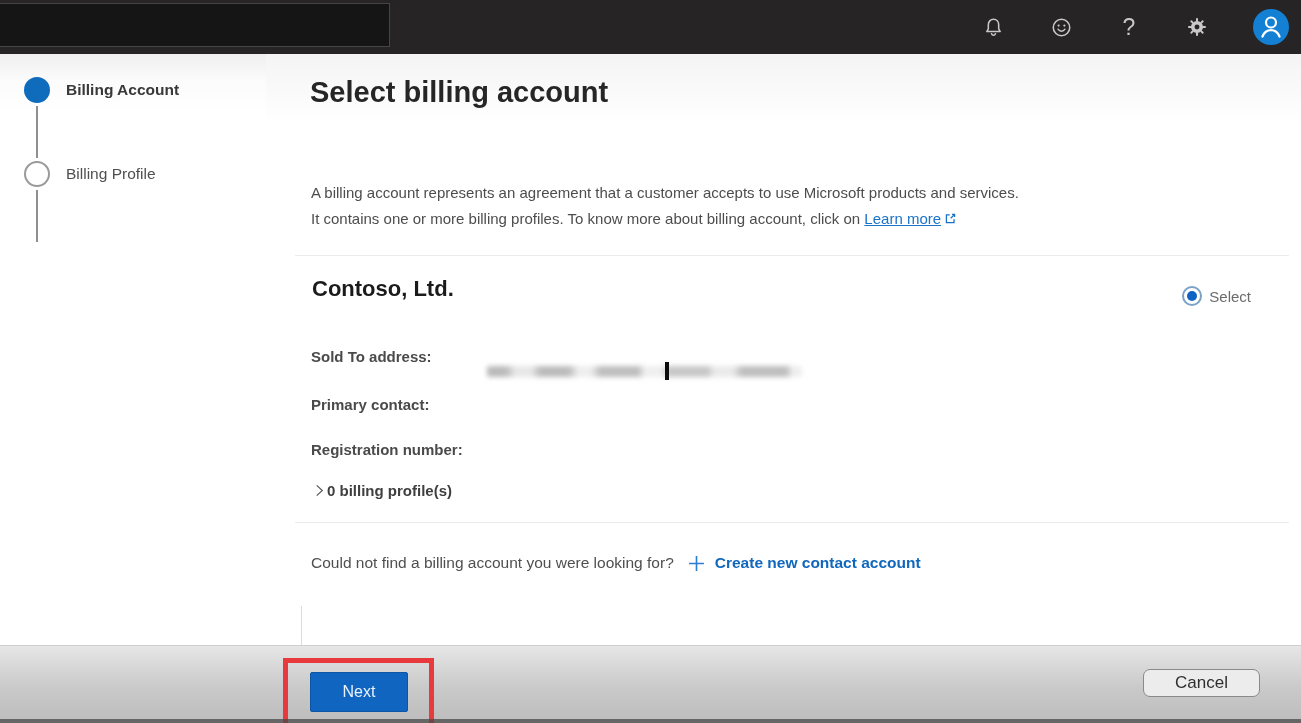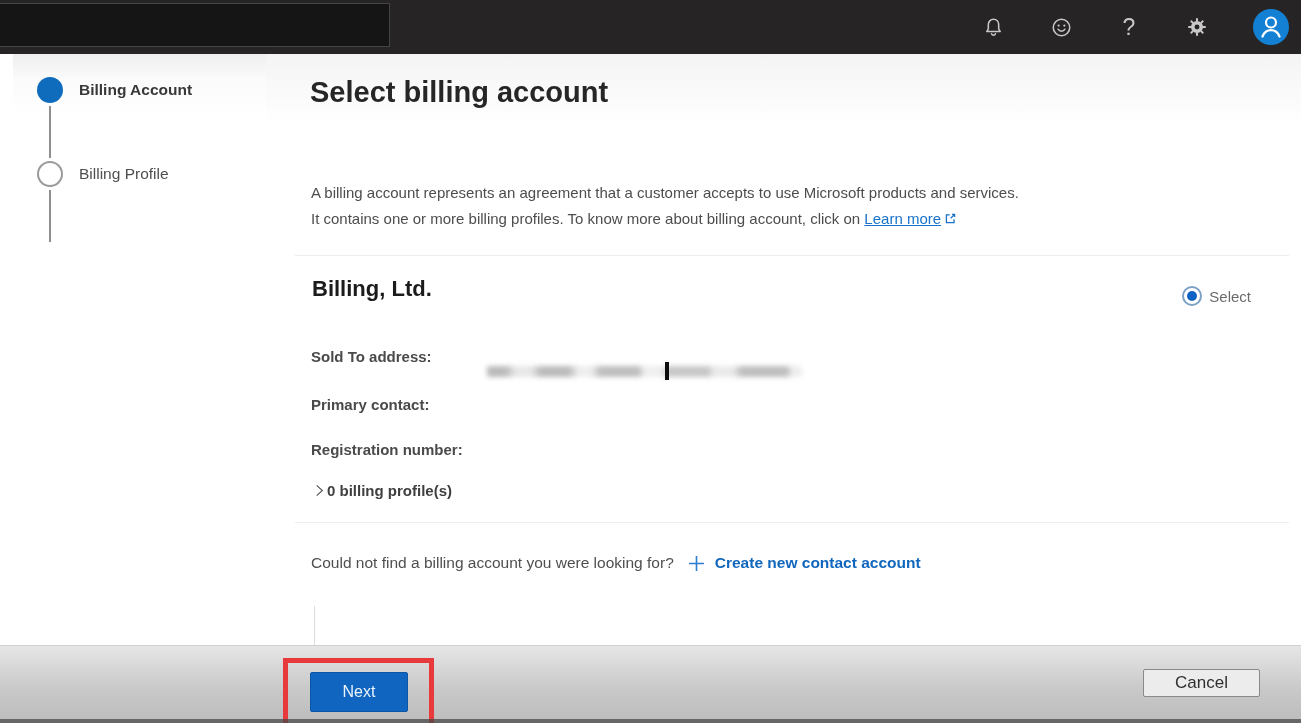--- a/index.html
+++ b/index.html
@@ -10,21 +10,21 @@
   
   .topbar { position:absolute; top:0; left:0; width:100%; height:54px; background:#262424; }
   .topbar-redacted { position:absolute; top:3px; left:0; width:390px; height:44px;
     background:#151515; border:1px solid #454545; border-left:none; }
   .topbar-icons { position:absolute; top:0; right:12px; height:54px; display:flex; align-items:center; gap:44px; }
   .tb-icon { width:24px; height:24px; display:flex; align-items:center; justify-content:center; cursor:pointer; }
   .tb-q { font-size:23px; color:#c9c9c9; font-weight:400; line-height:1; }
   .avatar { width:36px; height:36px; }
 
   
-  .sidebar { position:absolute; top:54px; left:13px; width:302px; height:591px;
+  .sidebar { position:absolute; top:54px; left:0; width:302px; height:591px;
     background:linear-gradient(180deg,#efefef 0,#fbfbfb 26px,#ffffff 60px);
     border-right:1px solid #dcdcdc; }
   .step { position:absolute; left:0; width:100%; height:26px; display:flex; align-items:center; }
   .step-dot { position:absolute; left:24px; width:26px; height:26px; border-radius:50%; }
   .step-dot.current { background:#0f6cbd; }
   .step-dot.upcoming { background:#fff; border:2px solid #9a9a9a; }
   .step-label { position:absolute; left:66px; font-size:15.5px; color:#4f4f4f; white-space:nowrap; }
   .step-label.current { color:#383838; font-weight:600; }
   .step-line { position:absolute; left:36px; width:2px; background:#8f8f8f; }
 
@@ -64,21 +64,21 @@
 
   
   .footer { position:absolute; left:0; bottom:0; width:100%; height:78px;
     background:linear-gradient(180deg,#e6e6e6 0,#c9c9c9 55%,#bcbcbc 100%);
     border-top:1px solid #cfcfcf; }
   .footer-bottom-edge { position:absolute; left:0; bottom:0; width:100%; height:4px; background:#4a4a4a; opacity:.75; }
   .next-btn { position:absolute; left:310px; top:26px; width:98px; height:40px; background:#1065c0;
     color:#eaf2fb; border:1px solid #0c56a5; border-radius:2px; font-size:16px;
     font-family:inherit; cursor:pointer; }
   .cancel-btn { position:absolute; left:1143px; top:23px; width:117px; height:28px; background:#ececec;
-    color:#2f2f2f; border:1px solid #8a8a8a; border-radius:2px; font-size:17px;
+    color:#2f2f2f; border:1px solid #8a8a8a; border-radius:7px; font-size:17px;
     font-family:inherit; cursor:pointer; }
   .red-annotation { position:absolute; left:283px; top:12px; width:151px; height:70px;
     border:5px solid #e83a3c; pointer-events:none; }
 </style>
 </head>
 <body>
 
 <div class="screen">
 
   <div class="topbar">
@@ -148,21 +148,21 @@
             <g fill="none" stroke="#1a73c9" stroke-width="1.4">
               <path d="M6.2 3.2H2.6v8.2h8.2V7.8"></path>
               <path d="M8.6 2.6h2.8v2.8"></path>
               <path d="M11.2 2.8 7.2 6.8"></path>
             </g>
           </svg></span>
     </div>
 
     <div class="divider d1"></div>
 
-    <div class="acct-name">Billing, Ltd.</div>
+    <div class="acct-name">Contoso, Ltd.</div>
 
     <div class="select-wrap">
       <span class="radio-outer">
           <span class="radio-dot"></span>
         </span>
       <span class="select-label">Select</span>
     </div>
 
     <div class="field-label f1">Sold To address:</div>
     <div class="redacted-wrap">

